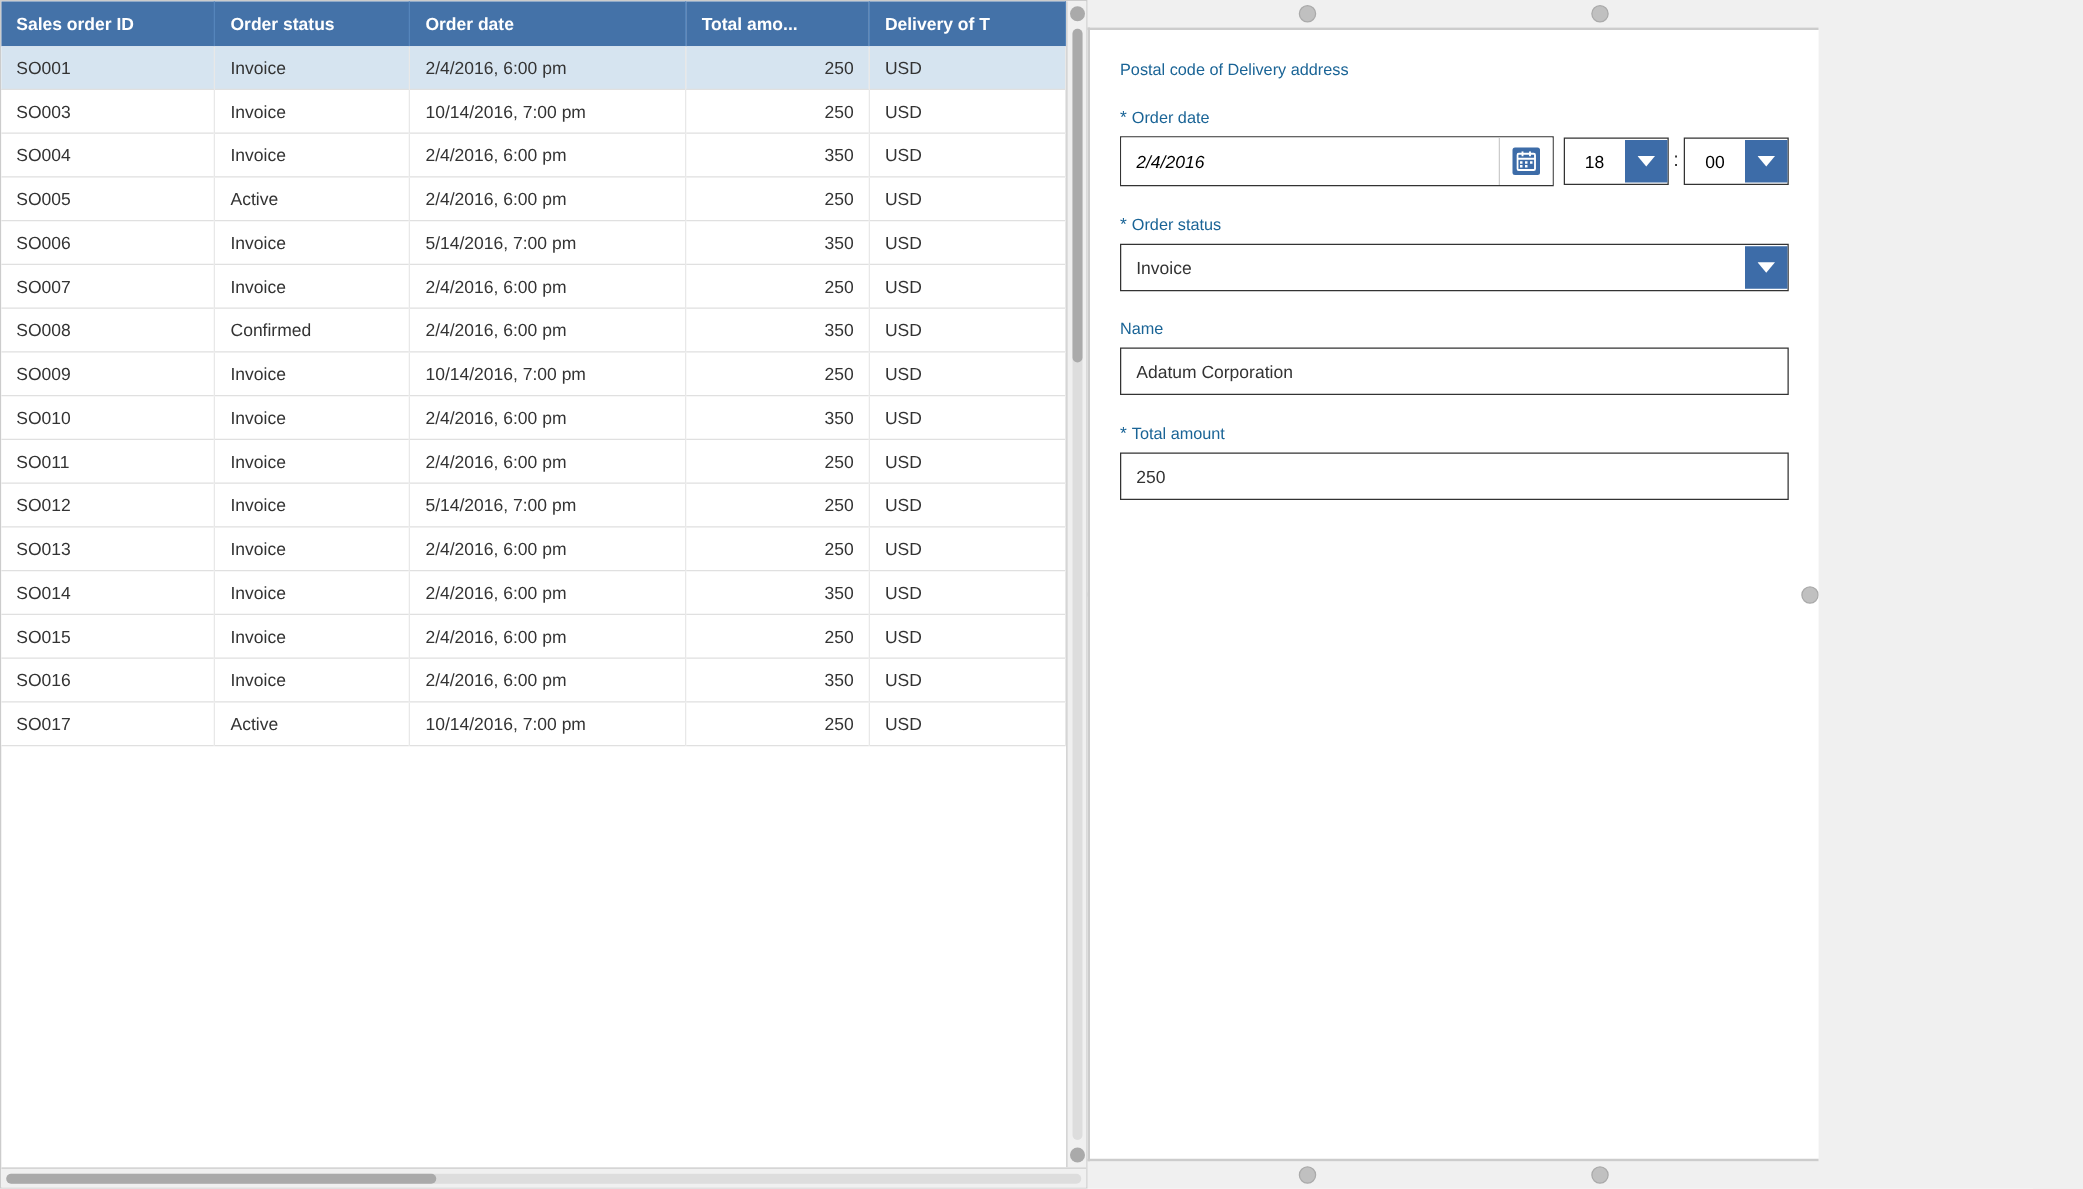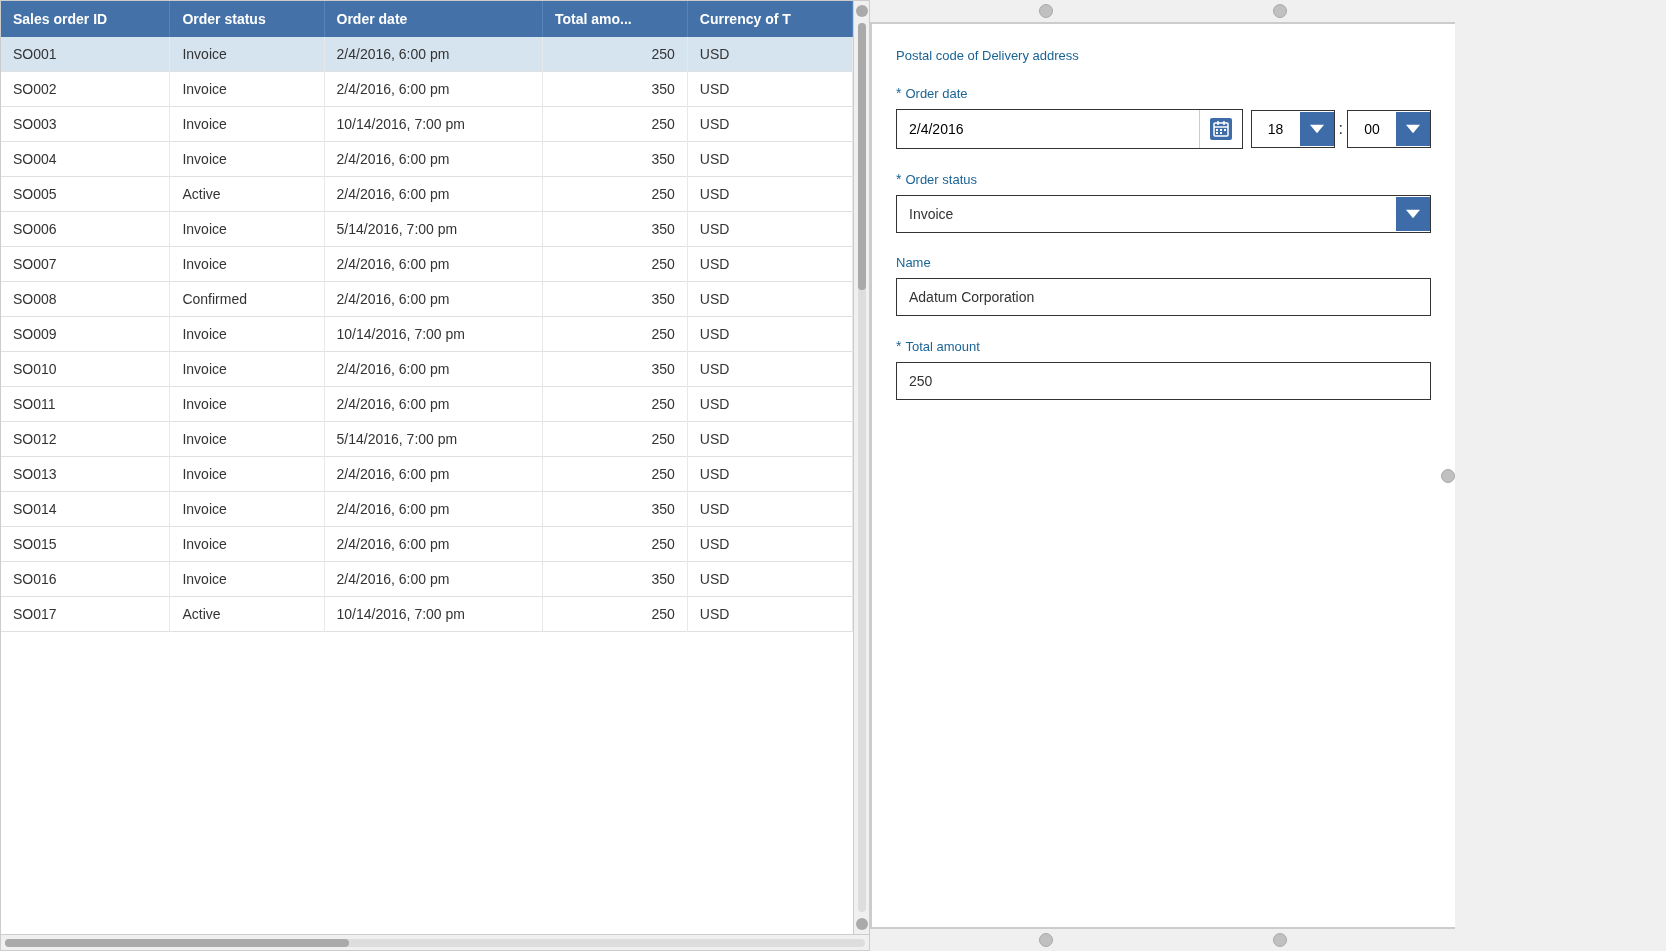--- a/index.html
+++ b/index.html
@@ -358,36 +358,29 @@
   <div class="table-panel">
     <div class="table-area">
       <div class="table-scroll-area">
         <table>
           <thead>
             <tr>
               <th>Sales order ID</th>
               <th>Order status</th>
               <th>Order date</th>
               <th>Total amo...</th>
-              <th>Currency of T</th>
+              <th>Delivery of T</th>
             </tr>
           </thead>
           <tbody id="table-body">
           <tr style="background: rgb(214, 228, 240);">
                 <td>SO001</td>
                 <td>Invoice</td>
                 <td>2/4/2016, 6:00 pm</td>
                 <td style="text-align: right;">250</td>
-                <td>USD</td>
-              </tr>
-              <tr>
-                <td>SO002</td>
-                <td>Invoice</td>
-                <td>2/4/2016, 6:00 pm</td>
-                <td style="text-align: right;">350</td>
                 <td>USD</td>
               </tr>
               <tr>
                 <td>SO003</td>
                 <td>Invoice</td>
                 <td>10/14/2016, 7:00 pm</td>
                 <td style="text-align: right;">250</td>
                 <td>USD</td>
               </tr>
               <tr>
@@ -525,21 +518,21 @@
           </div>
         </div>
 
         <div class="field-group">
           <div class="field-label">
             <span class="required-star">*</span>
             <span>Order date</span>
           </div>
           <div class="datetime-row">
             <div class="date-input-wrap">
-              <input type="text" style="border: none; padding: 10px 12px; font-size: 14px; outline: none; flex: 1 1 0%;" value="2/4/2016">
+              <input type="text" style="border: none; padding: 10px 12px; font-size: 14px; outline: none; flex: 1 1 0%; font-style: italic;" value="2/4/2016">
               <button class="cal-btn">
                 <div class="cal-icon">
                   <svg width="16" height="16" viewBox="0 0 16 16" fill="none">
                     <rect x="1" y="2" width="14" height="13" rx="1" stroke="white" stroke-width="1.5" fill="none"></rect>
                     <line x1="1" y1="6" x2="15" y2="6" stroke="white" stroke-width="1.5"></line>
                     <line x1="5" y1="0" x2="5" y2="4" stroke="white" stroke-width="1.5"></line>
                     <line x1="11" y1="0" x2="11" y2="4" stroke="white" stroke-width="1.5"></line>
                     <rect x="3" y="8" width="2" height="2" fill="white"></rect>
                     <rect x="7" y="8" width="2" height="2" fill="white"></rect>
                     <rect x="11" y="8" width="2" height="2" fill="white"></rect>

